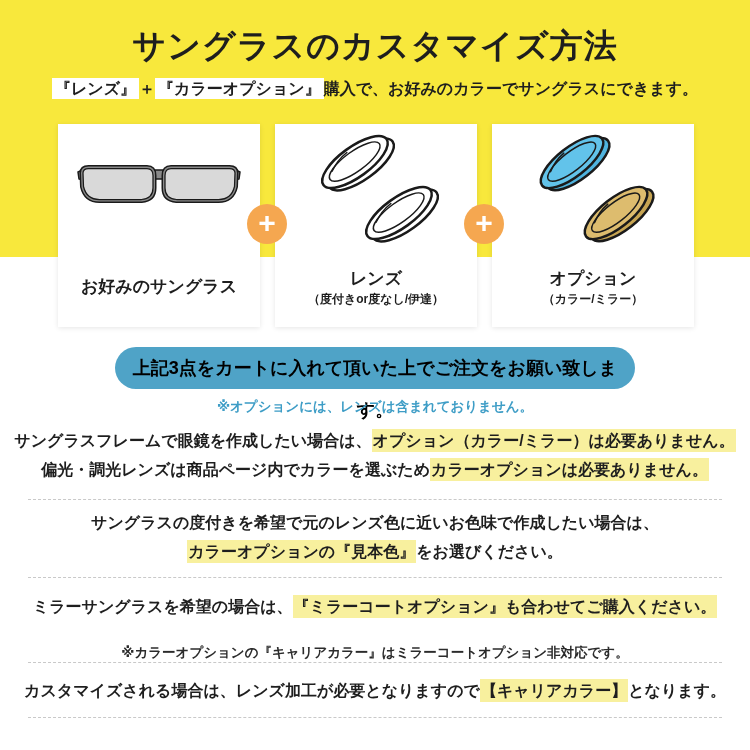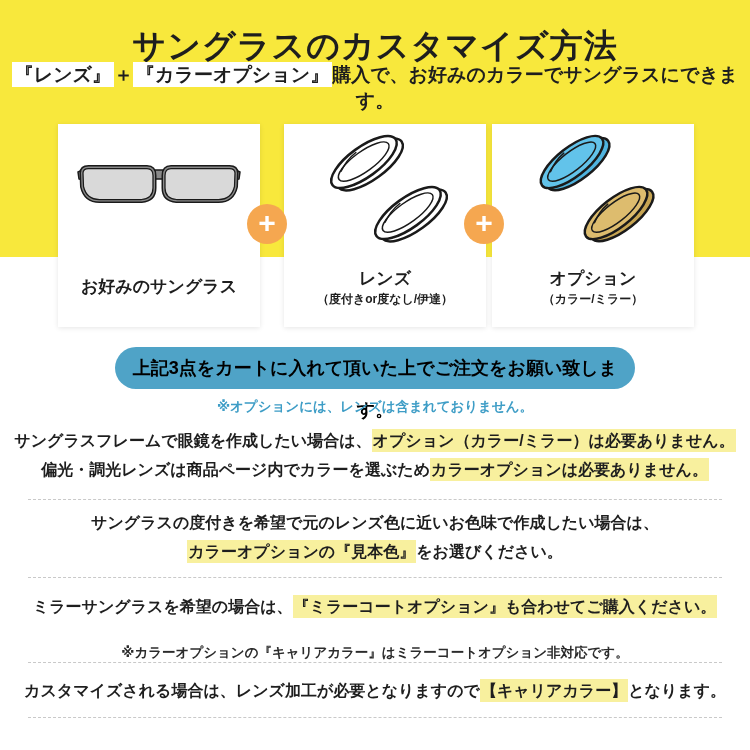--- a/index.html
+++ b/index.html
@@ -4,27 +4,27 @@
 <style>
   html,body{margin:0;padding:0;background:#fff;}
   .page{
     position:relative;width:750px;height:750px;overflow:hidden;background:#fff;
     font-family:"Liberation Sans","DejaVu Sans",sans-serif;color:#1E1E1E;
   }
   
   .hero{position:absolute;top:0;left:0;width:750px;height:257px;background:#F8E83C;}
   .title{position:absolute;top:24px;left:0;width:750px;margin:0;text-align:center;
     font-size:33px;font-weight:800;letter-spacing:1px;color:#1E1E1E;}
-  .subtitle{position:absolute;top:62px;left:0;width:750px;margin:0;text-align:center;
-    font-size:19px;font-weight:700;color:#1E1E1E;}
+  .subtitle{position:absolute;top:79px;left:0;width:750px;margin:0;text-align:center;
+    font-size:16px;font-weight:700;color:#1E1E1E;}
   .hl-white{background:#ffffff;padding:2px 3px;}
   
   .step-card{position:absolute;top:124px;width:202px;height:203px;background:#fff;
     box-shadow:0 1px 5px rgba(0,0,0,.10);display:flex;flex-direction:column;}
-  .card1{left:58px}.card2{left:284px}.card3{left:492px}
+  .card1{left:58px}.card2{left:275px}.card3{left:492px}
   .illus{flex:1;display:flex;align-items:center;justify-content:center;}
   .labels{min-height:56px;display:flex;flex-direction:column;align-items:center;
     justify-content:center;padding-bottom:12px;}
   .label{font-size:17px;font-weight:700;line-height:20px;text-align:center;}
   .sublabel{font-size:12px;font-weight:600;margin-top:3px;line-height:14px;}
   .plus{position:absolute;top:204px;width:40px;height:40px;border-radius:50%;
     background:#F5A750;color:#fff;font-size:30px;font-weight:700;line-height:38px;
     text-align:center;z-index:5;}
   .plus1{left:247px}.plus2{left:464px}
   

